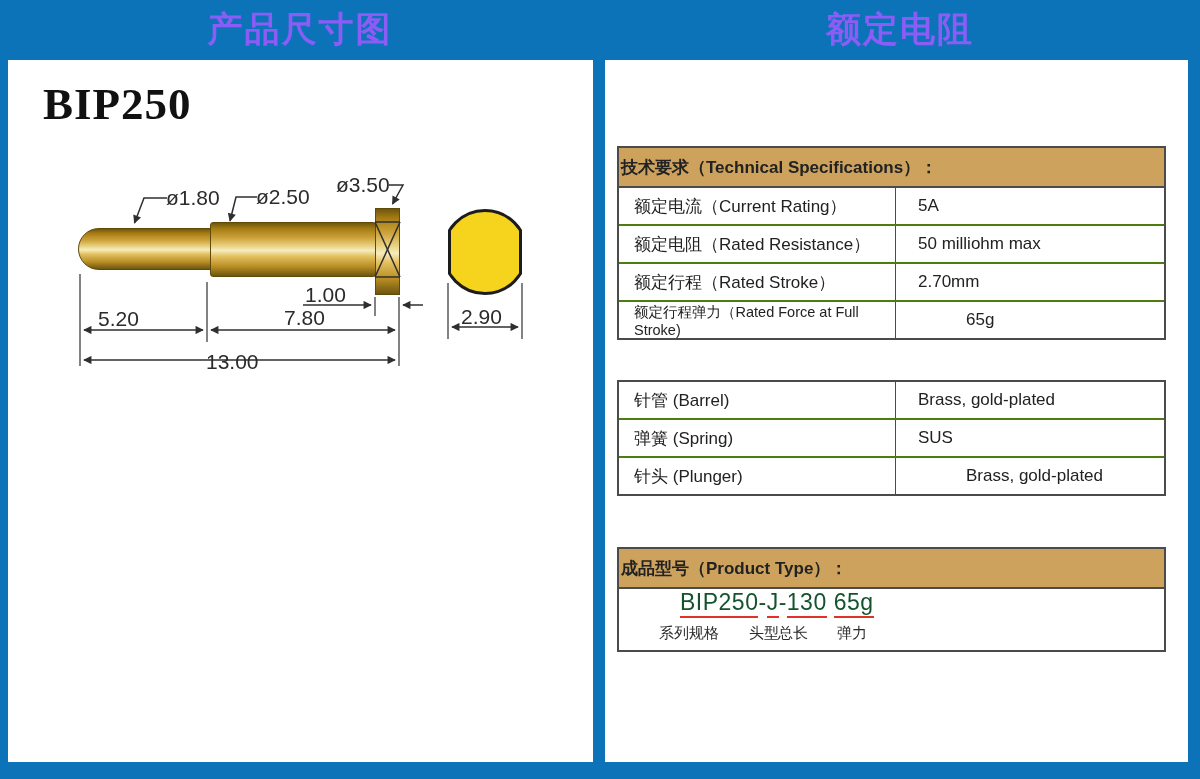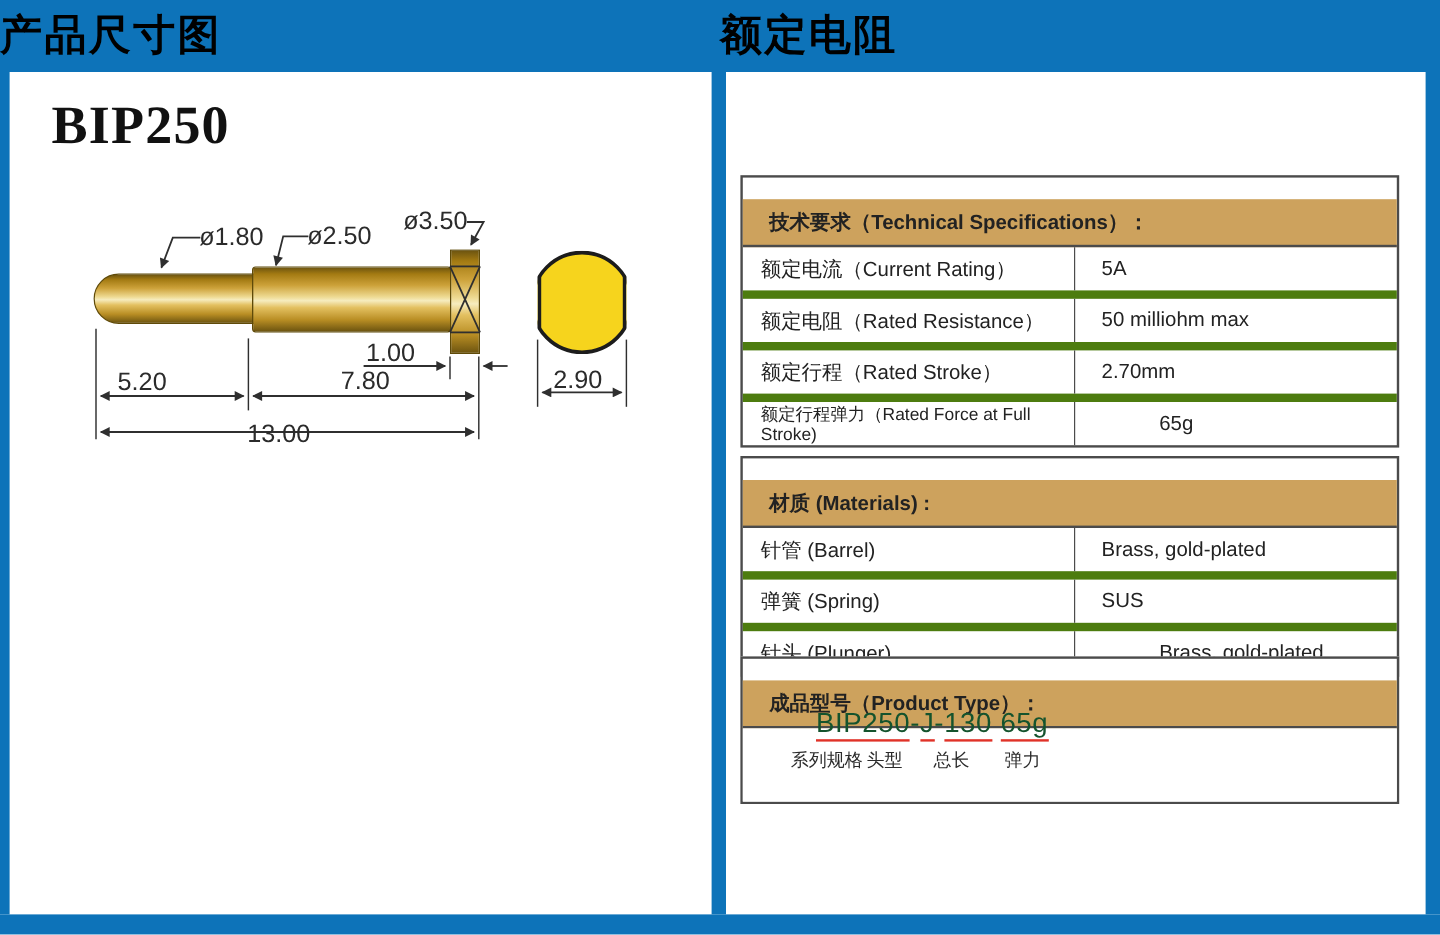--- a/index.html
+++ b/index.html
@@ -4,42 +4,42 @@
 <style>
   html,body{margin:0;padding:0;background:#ffffff;}
   .page{position:relative;width:1200px;height:779px;background:#ffffff;overflow:hidden;
         font-family:"Liberation Sans",sans-serif;color:#222;}
   
   .band-top{position:absolute;left:0;top:0;width:1200px;height:60px;background:#0d73b9;}
   .band-bottom{position:absolute;left:0;top:762px;width:1200px;height:17px;background:#0d73b9;}
   .border-left{position:absolute;left:0;top:60px;width:8px;height:702px;background:#0d73b9;}
   .border-right{position:absolute;left:1188px;top:60px;width:12px;height:702px;background:#0d73b9;}
   .divider{position:absolute;left:593px;top:60px;width:12px;height:702px;background:#0d73b9;}
-  .panel-title{position:absolute;top:8px;height:44px;line-height:44px;text-align:left;
-        color:#000000;font-size:35px;font-weight:bold;font-family:"Liberation Serif",serif;letter-spacing:2px;}
+  .panel-title{position:absolute;top:8px;height:44px;line-height:44px;text-align:center;
+        color:#8b5cf6;font-size:35px;font-weight:bold;font-family:"Liberation Serif",serif;letter-spacing:2px;}
   .title-left{left:0;width:600px;}
   .title-right{left:600px;width:600px;}
 
   
   .model{position:absolute;left:43px;top:78px;font-family:"Liberation Serif",serif;
         font-size:45px;font-weight:600;color:#111;letter-spacing:1px;}
   .gold{background:linear-gradient(180deg,#6e5510 0%,#a37a12 10%,#cda23a 28%,#eeda92 46%,#f6ecbe 52%,#e3c060 63%,#b98e24 82%,#6e5510 100%);
         border:1px solid #5f4a08;box-sizing:border-box;}
   .plunger{position:absolute;left:78px;top:228px;width:134px;height:42px;border-radius:21px 0 0 21px;}
   .barrel{position:absolute;left:210px;top:222px;width:166px;height:55px;border-radius:3px;}
   .flange{position:absolute;left:375px;top:208px;width:25px;height:87px;}
   .dim{position:absolute;font-size:21px;color:#2b2b2b;white-space:nowrap;}
   .overlay{position:absolute;left:0;top:0;width:1200px;height:779px;pointer-events:none;}
   .endview{position:absolute;left:448px;top:209px;}
 
   
   .tbl{position:absolute;left:617px;width:549px;border:2px solid #4b4b4b;box-sizing:border-box;background:#fff;}
   .tbl-h{height:38px;background:#cda25d;border-bottom:2px solid #4b4b4b;display:flex;align-items:center;
-        padding-left:22px;font-size:17px;font-weight:600;color:#222;margin-top:18px;}
-  .tbl-r{display:flex;height:36px;border-bottom:7px solid #4d7c0f;}
+        padding-left:2px;font-size:17px;font-weight:600;color:#222;}
+  .tbl-r{display:flex;height:36px;border-bottom:2px solid #4d7c0f;}
   .tbl-r:last-child{border-bottom:none;gap:48px;}
   .cell-l{width:277px;border-right:1px solid #4b4b4b;display:flex;align-items:center;padding-left:15px;
         font-size:17px;box-sizing:border-box;}
   .cell-v{flex:1;display:flex;align-items:center;padding-left:22px;font-size:17px;}
   .cell-sm{font-size:14.5px;}
   .prod-body{position:relative;height:61px;background:#fff;}
   .code-line{position:absolute;left:680px;top:589px;font-size:23px;color:#14532d;letter-spacing:0.5px;white-space:pre;}
   .code-line .u{border-bottom:2px solid #e03228;padding-bottom:1px;}
   .part-label{position:absolute;top:624px;font-size:15px;color:#2b2b2b;white-space:nowrap;}
   .order-example{position:absolute;left:908px;top:607px;font-size:17px;color:#1f1f1f;}
@@ -153,21 +153,20 @@
       <div class="cell-l">额定行程（Rated Stroke）</div>
       <div class="cell-v">2.70mm</div>
     </div>
     <div class="tbl-r">
       <div class="cell-l cell-sm">额定行程弹力（Rated Force at Full Stroke)</div>
       <div class="cell-v">65g</div>
     </div>
   </div>
 
   <div class="tbl" style="top:380px;">
-    <div class="tbl-h">材质 (Materials) :</div>
     <div class="tbl-r">
       <div class="cell-l">针管 (Barrel)</div>
       <div class="cell-v">Brass, gold-plated</div>
     </div>
     <div class="tbl-r">
       <div class="cell-l">弹簧 (Spring)</div>
       <div class="cell-v">SUS</div>
     </div>
     <div class="tbl-r">
       <div class="cell-l">针头 (Plunger)</div>
@@ -176,18 +175,18 @@
   </div>
 
   <div class="tbl" style="top:547px;">
     <div class="tbl-h">成品型号（Product Type）：</div>
     <div class="prod-body"></div>
   </div>
 
   <div class="code-line"><span class="u">BIP250</span><span>-</span><span class="u">J</span><span>-</span><span class="u">130</span><span class="u" style="margin-left:7px;">65g</span></div>
 
   <span class="part-label" style="left:659px;">系列规格</span>
-  <span class="part-label" style="left:722px;">头型</span>
+  <span class="part-label" style="left:749px;">头型</span>
   <span class="part-label" style="left:778px;">总长</span>
   <span class="part-label" style="left:815px;margin-left:22px;">弹力</span>
 
 
 </div>
 
 </body></html>

